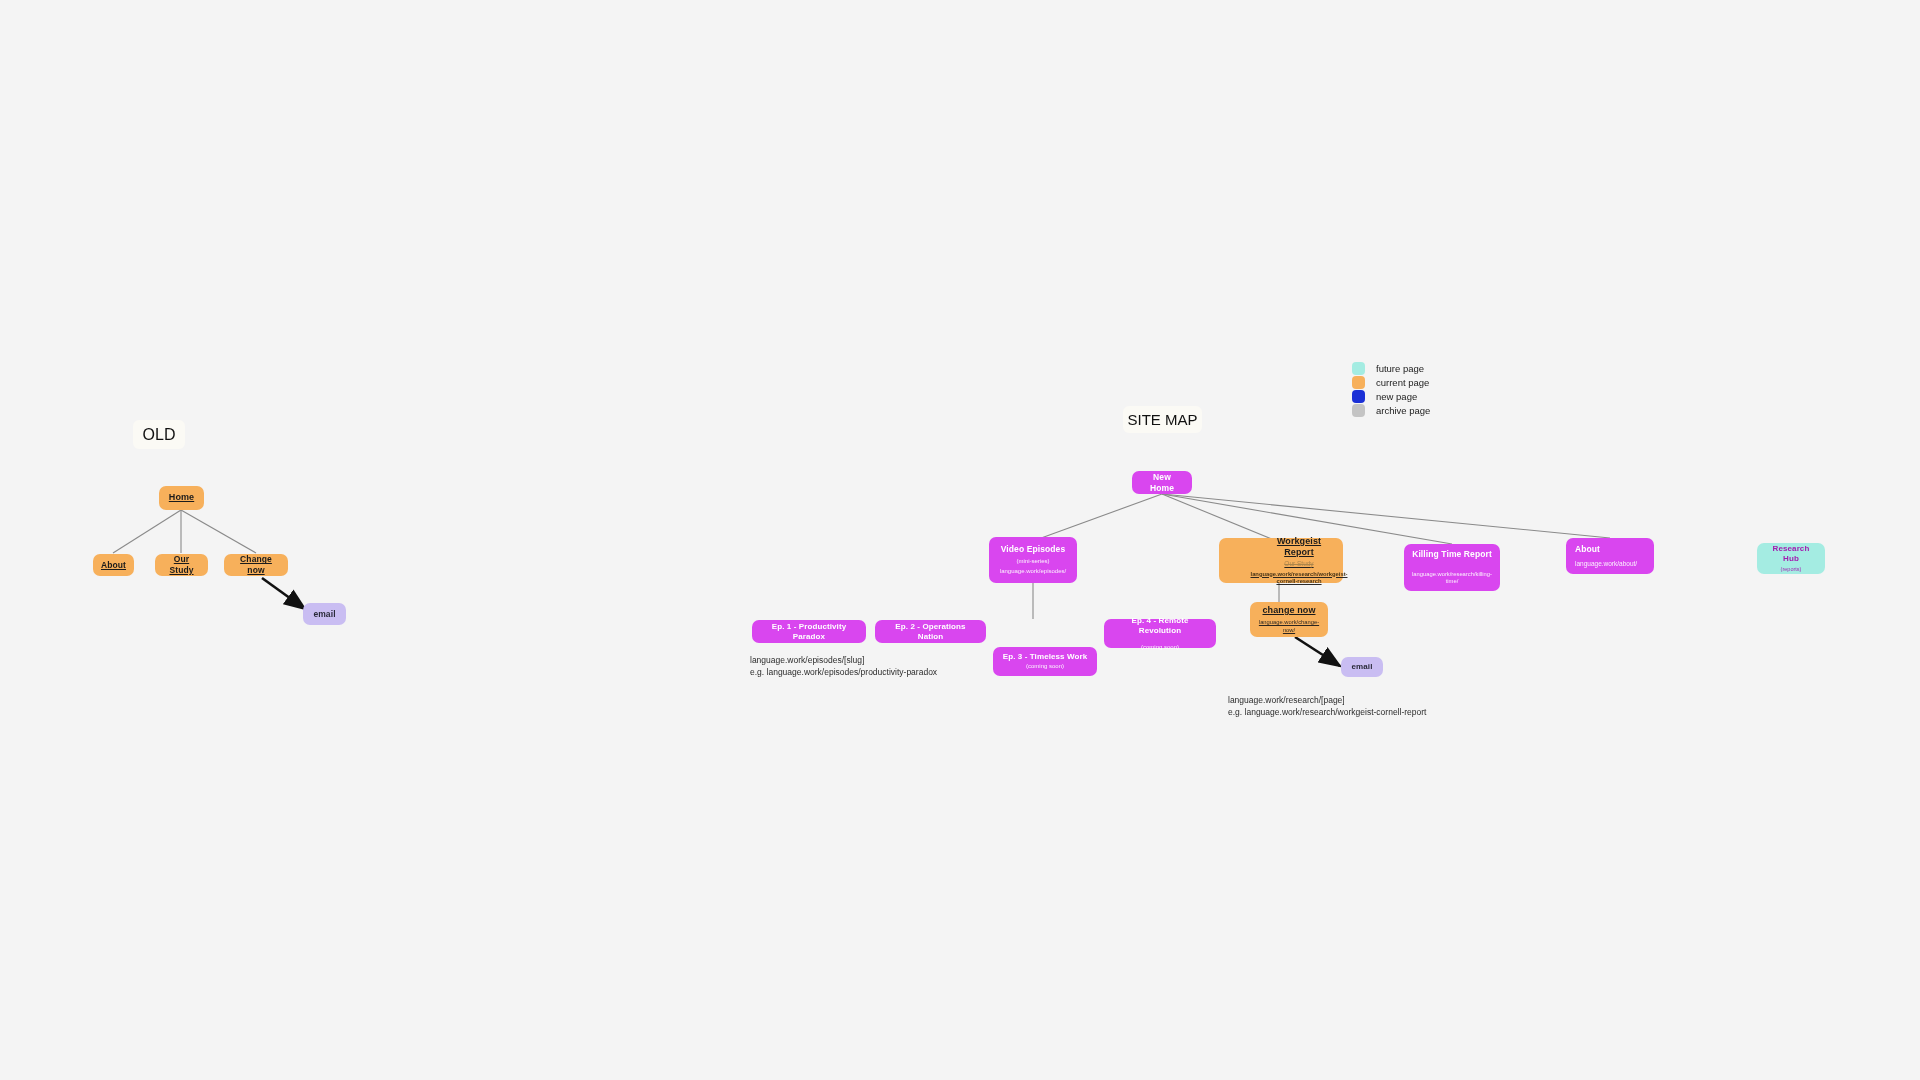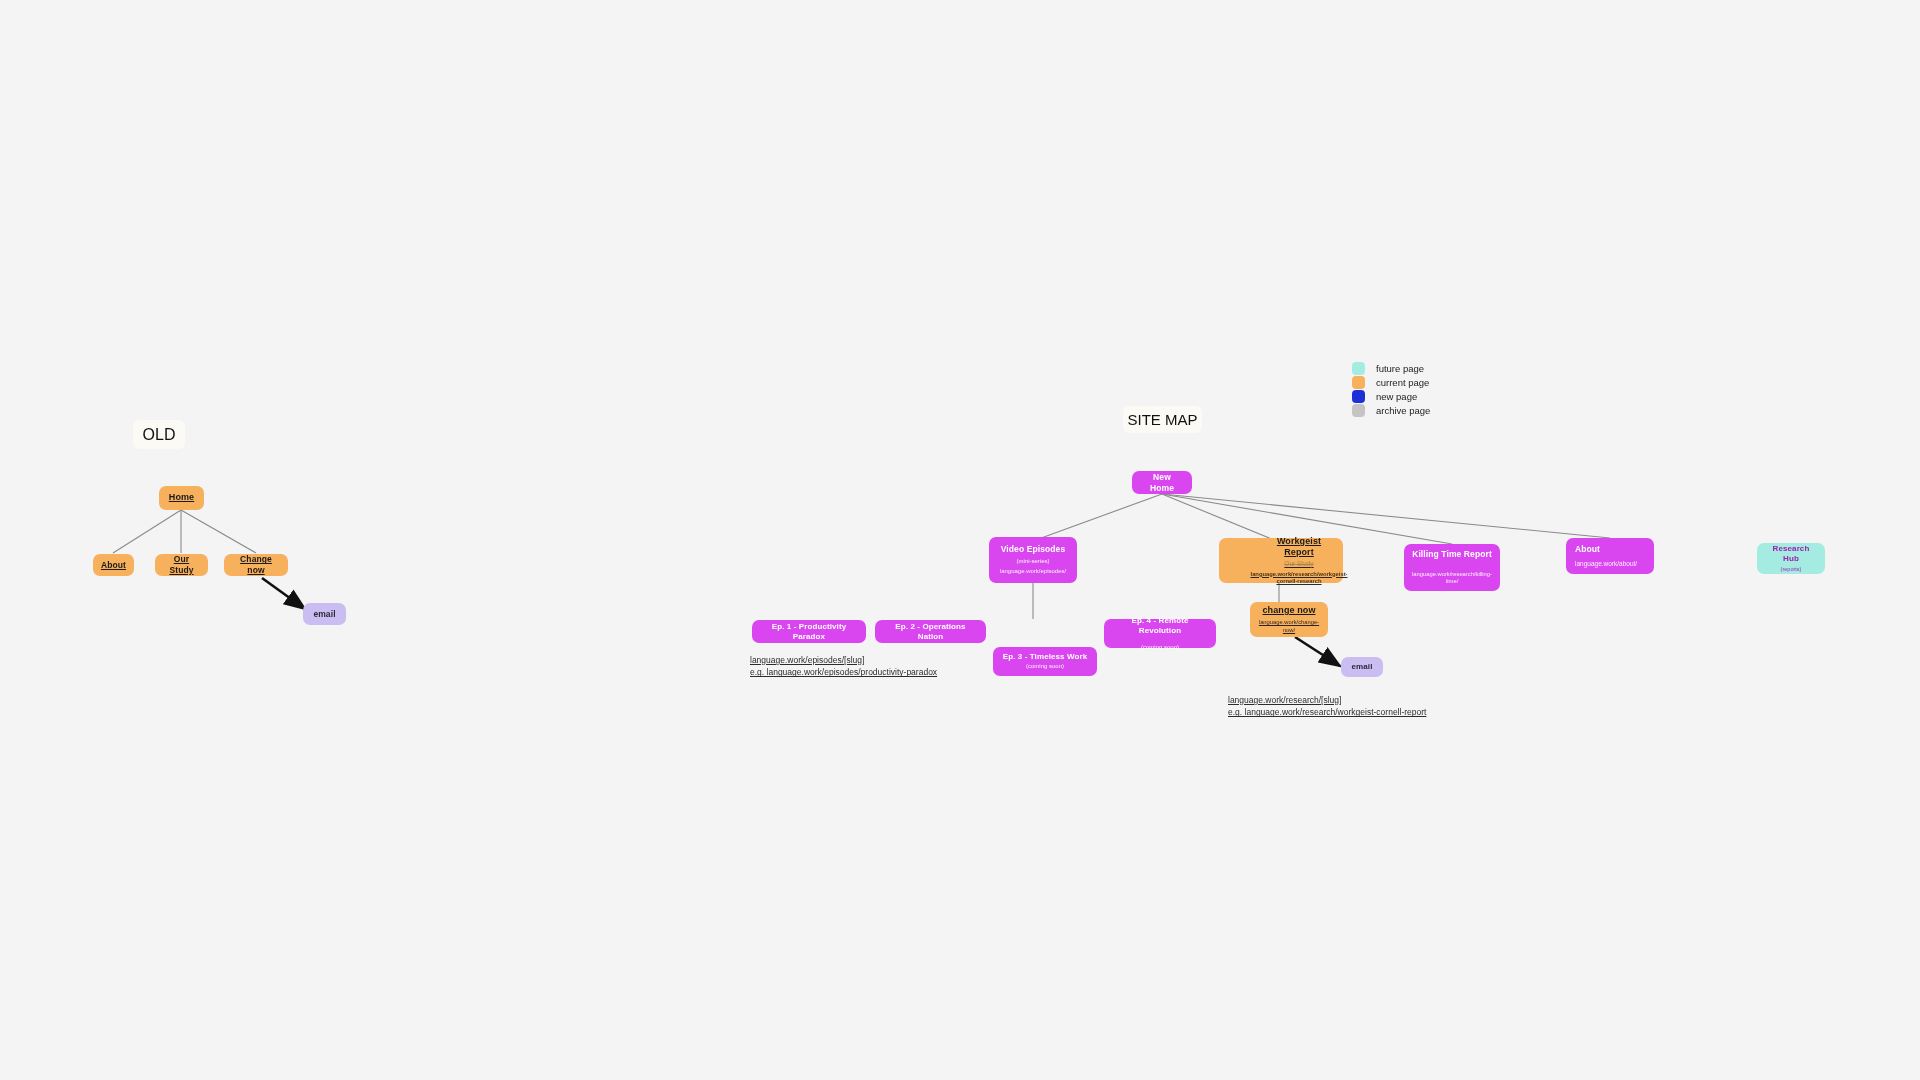--- a/index.html
+++ b/index.html
@@ -57,21 +57,20 @@
     color: #111;
     font-weight: 400;
   }
   .caption {
     position: absolute;
     color: #2c2c2c;
     font-size: 8.5px;
     line-height: 1.45;
     white-space: pre-line;
     text-align: left;
-    text-decoration: underline;
   }
   #legend {
     position: absolute;
     left: 1352px;
     top: 362px;
     display: flex;
     flex-direction: column;
     gap: 1px;
   }
   .legend-row {
@@ -225,16 +224,16 @@
   </div>
 
   <div class="node c-blue" style="left:1104px; top:619px; width:112px; height:29px; gap:8px;">
     <span class="n-title" style="font-size:8px;">Ep. 4 - Remote Revolution</span>
     <span class="n-sub" style="font-size:6px;">(coming soon)</span>
   </div>
 
   <div class="caption" style="left:750px; top:654px; width:260px;">language.work/episodes/[slug]
 e.g. language.work/episodes/productivity-paradox</div>
 
-  <div class="caption" style="left:1228px; top:694px; width:300px;">language.work/research/[slug]
+  <div class="caption" style="left:1228px; top:694px; width:300px;">language.work/research/[page]
 e.g. language.work/research/workgeist-cornell-report</div>
 
 </div>
 
 </body></html>

